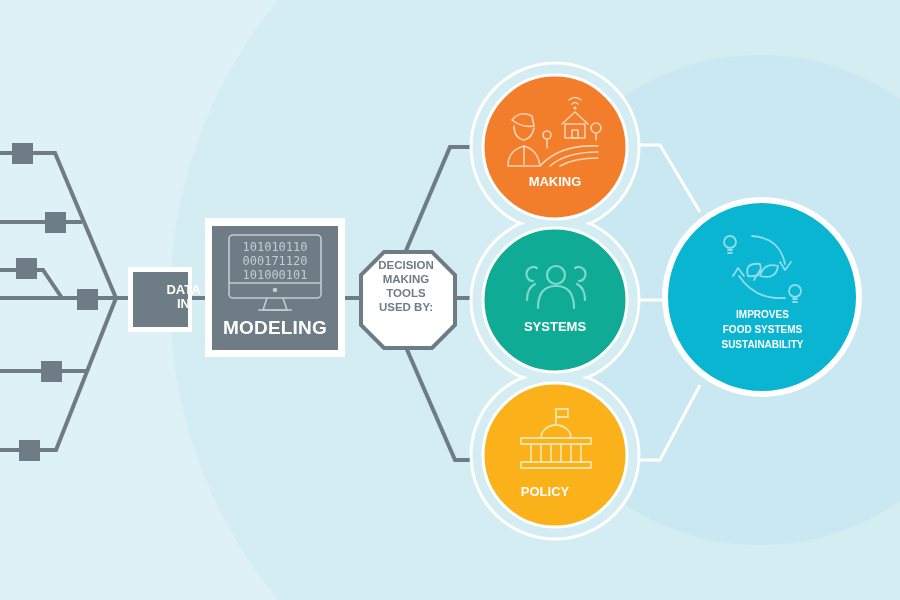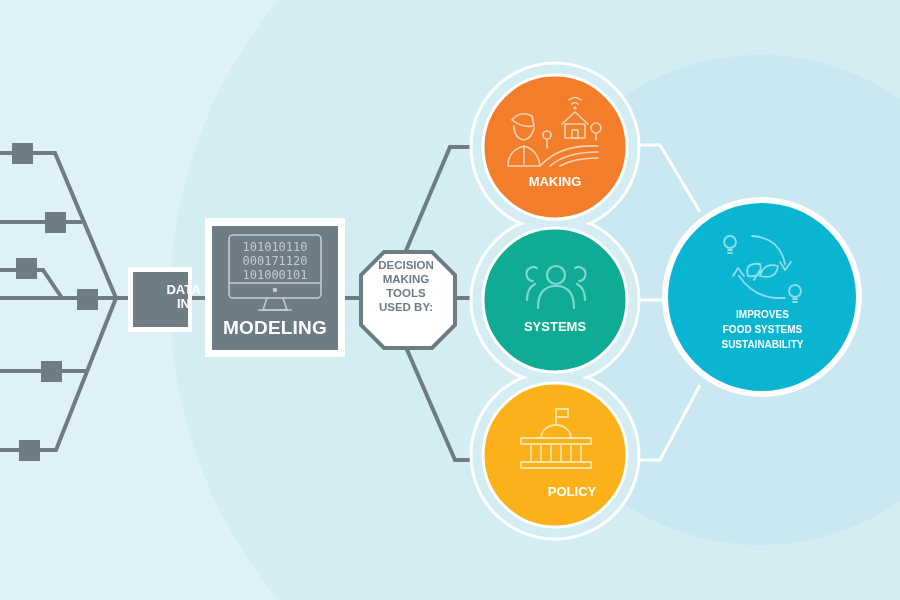--- a/index.html
+++ b/index.html
@@ -8,21 +8,21 @@
   #stage svg { position: absolute; left: 0; top: 0; }
   .lbl { position: absolute; color: #ffffff; font-family: "Liberation Sans", sans-serif; font-weight: bold; text-align: center; line-height: 1.05; }
   .lbl.gray { color: #6d7c85; }
   .data-in { left: 133px; top: 283px; width: 55px; font-size: 13px; margin-left: 23px; }
   .modeling { left: 212px; top: 318px; width: 126px; font-size: 19px; letter-spacing: 0.2px; }
   .binary { position: absolute; left: 230px; top: 240px; width: 90px; text-align: center; font-family: "DejaVu Sans Mono", monospace; font-size: 12px; line-height: 14px; color: #c3ccd1; white-space: pre; }
   .decision { left: 364px; top: 258px; width: 84px; font-size: 11.5px; line-height: 14px; }
   .circle-label { width: 120px; font-size: 13px; }
   .farms { left: 495px; top: 175px; }
   .society { left: 495px; top: 320px; }
-  .policy { left: 512px; top: 485px; }
+  .policy { left: 485px; top: 485px; }
   .improves { left: 700px; top: 307px; width: 125px; font-size: 10px; line-height: 15px; text-align: center; }
 </style>
 </head>
 <body>
 
 <div id="stage">
   <svg width="900" height="600" viewBox="0 0 900 600">
 
     <circle cx="640" cy="300" r="470" fill="#d4edf3"></circle>
     <circle cx="760" cy="300" r="245" fill="#c9e8f1"></circle>

